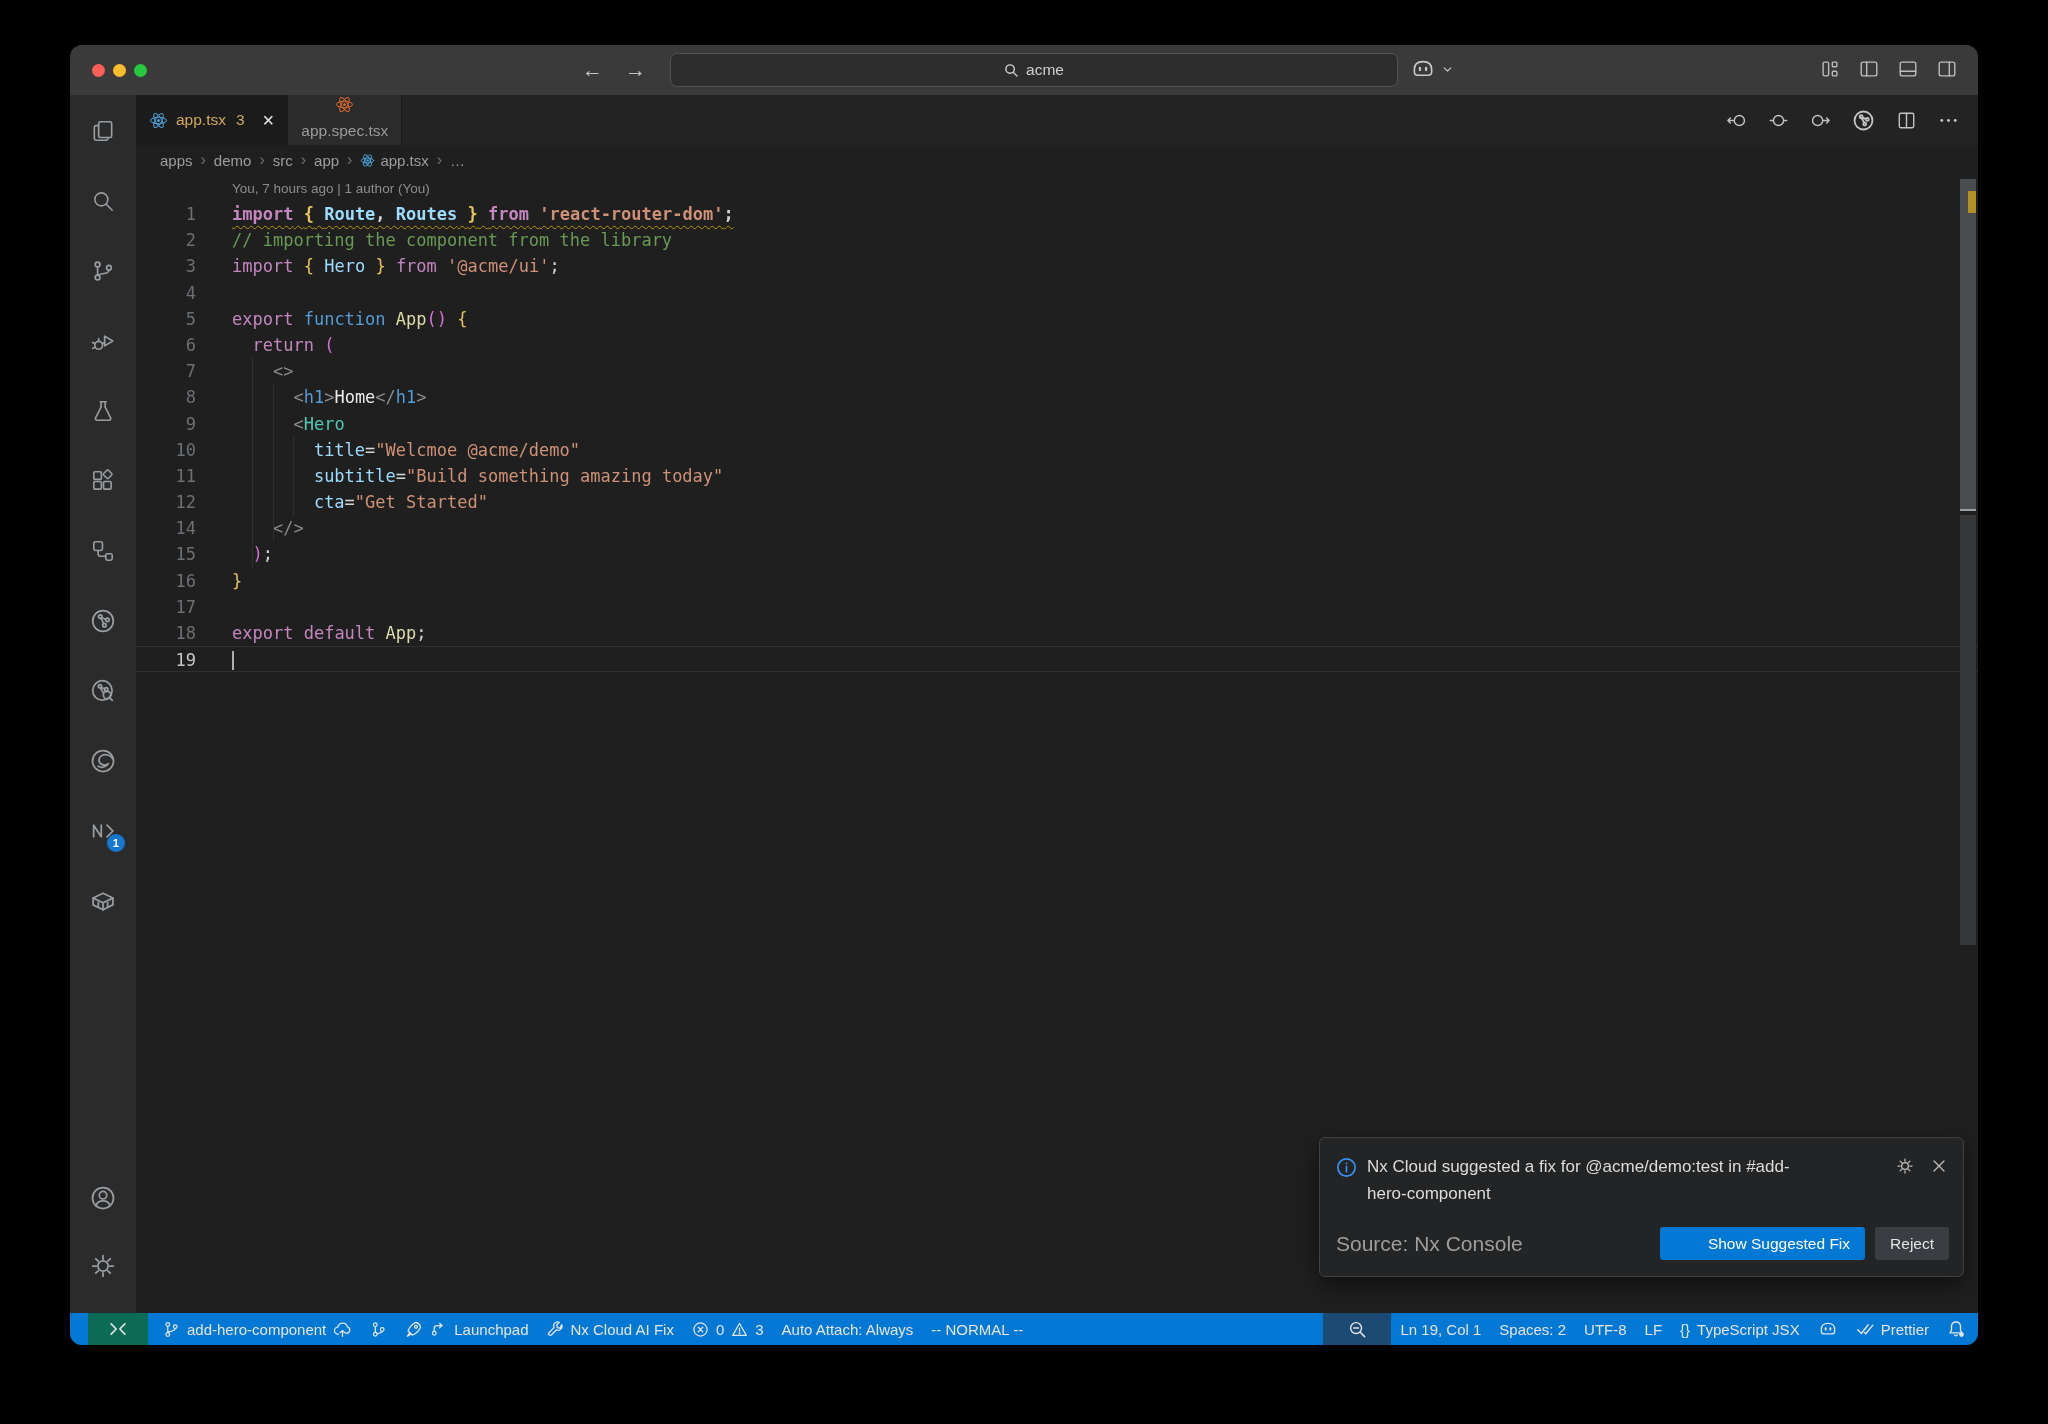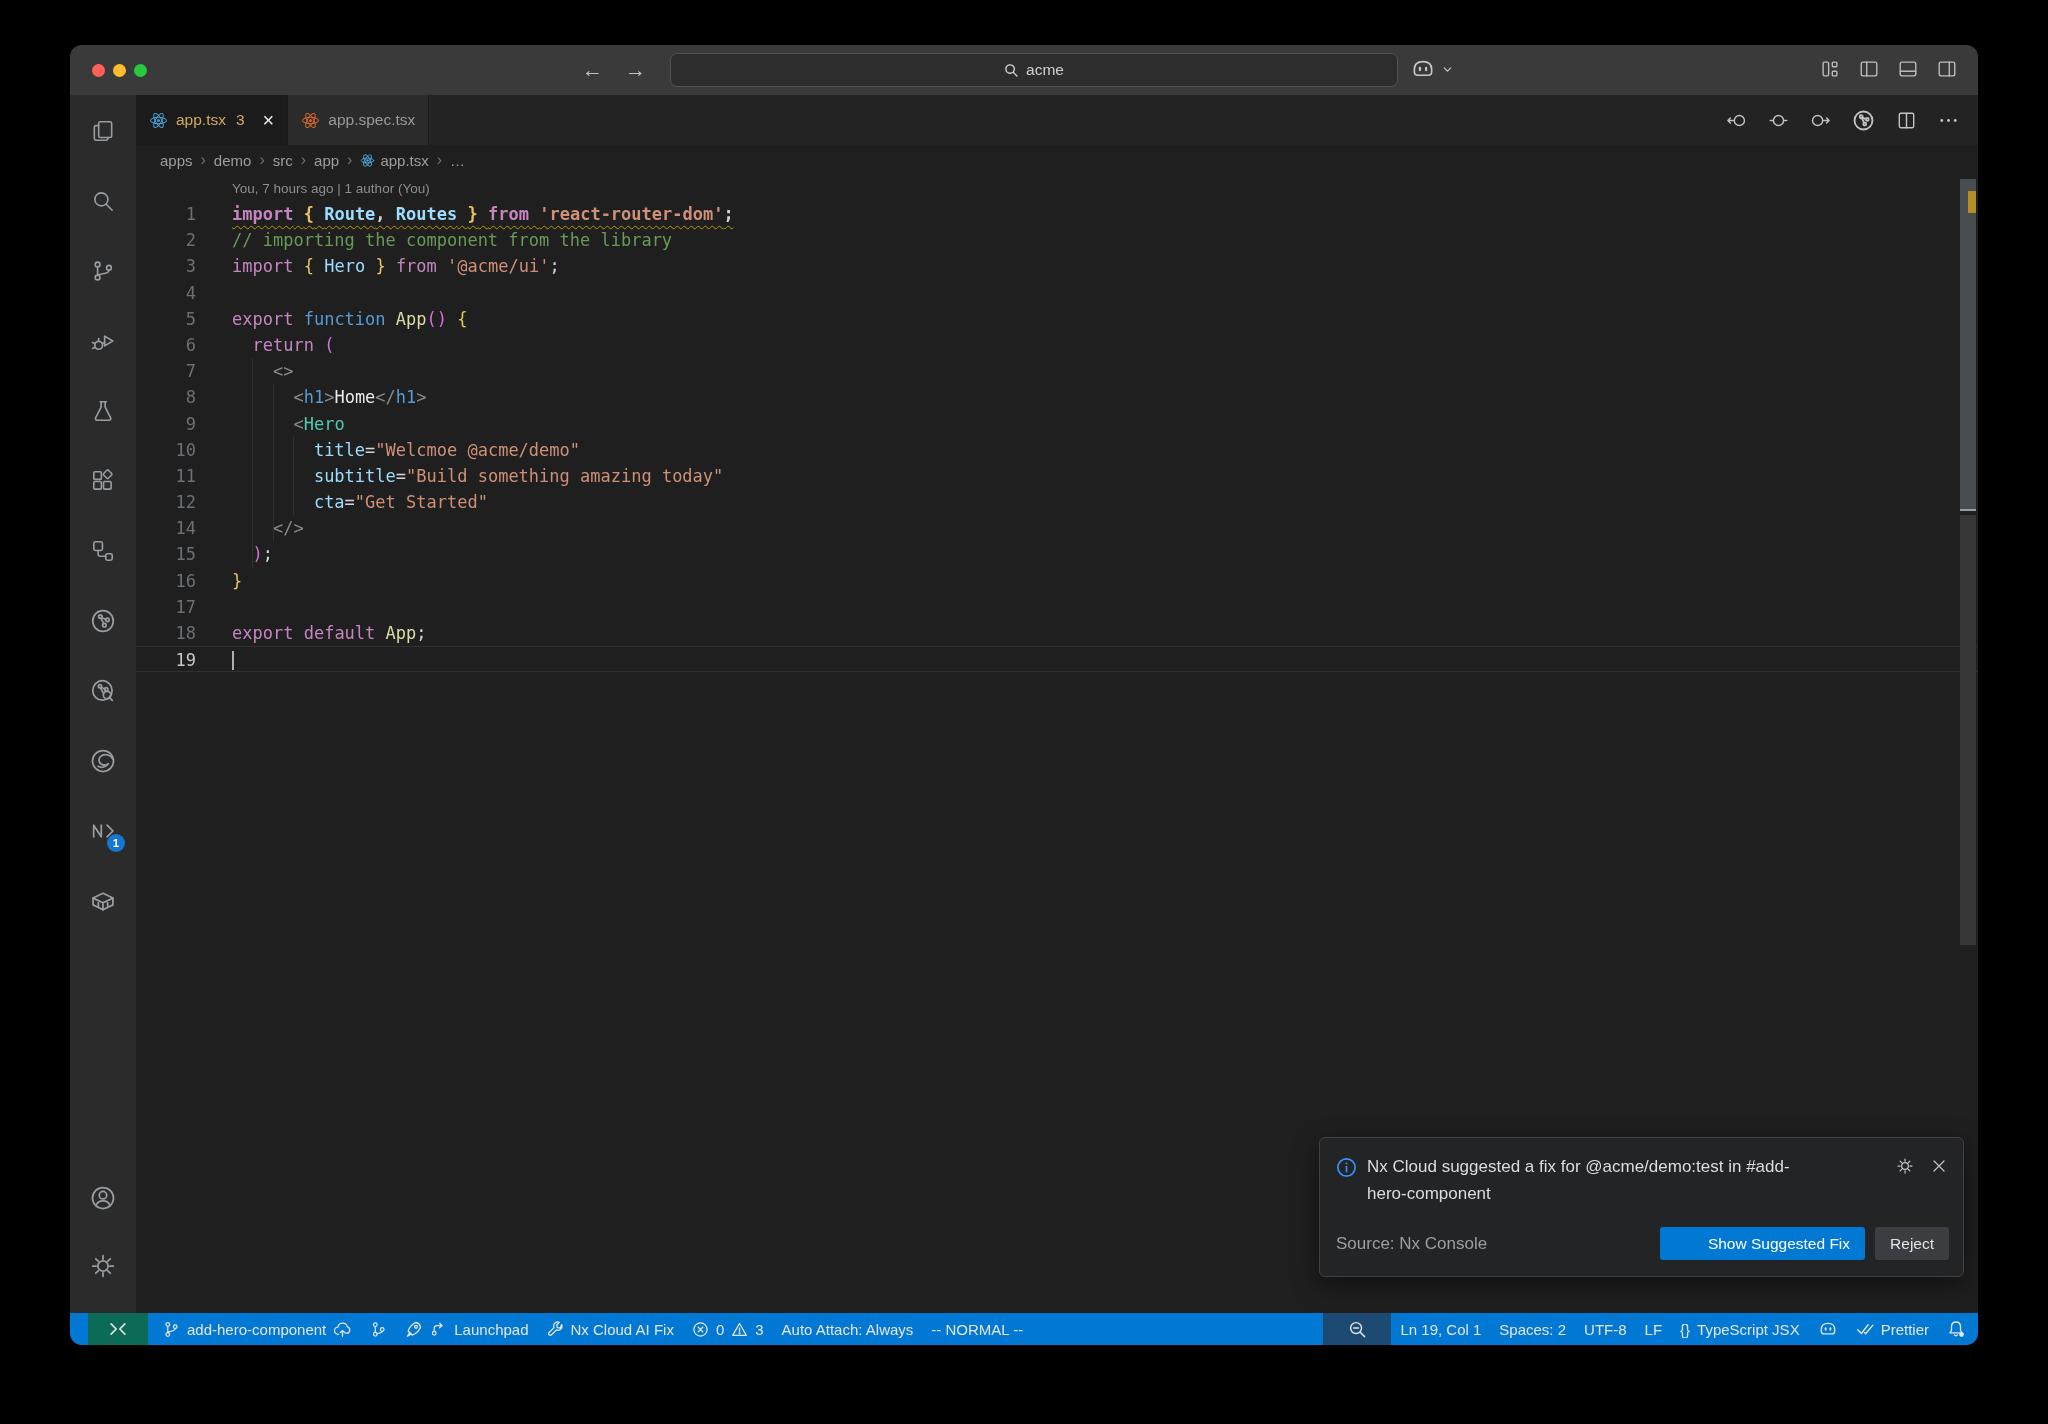--- a/index.html
+++ b/index.html
@@ -31,21 +31,21 @@
            margin-bottom:24px;flex:0 0 auto;}
   .ab-item:last-child{margin-bottom:0}
   .ab-spacer{flex:1}
   .nx-badge{position:absolute;right:1px;bottom:2px;min-width:18px;height:18px;border-radius:9px;background:#1677d2;
             color:#fff;font-size:11.5px;font-weight:bold;display:flex;align-items:center;justify-content:center;}
   
   .editor-group{flex:1;display:flex;flex-direction:column;min-width:0;background:#1f1f1f;}
   .tabbar{height:50px;background:#232324;display:flex;align-items:stretch;flex:0 0 auto;}
   .tab{display:flex;align-items:center;gap:8px;padding:0 13px;font-size:15.5px;cursor:default;}
   .tab.active{background:#1b1b1c;color:#d2a85c;}
-  .tab.inactive{background:#2b2b2c;color:#9a9a9a;border-left:1px solid #191919;border-right:1px solid #191919;}
+  .tab.inactive{background:#2b2b2c;color:#9a9a9a;border-left:1px solid #191919;border-right:1px solid #191919;flex-direction:column;}
   .tab .badge{margin-left:2px}
   .tab .close{margin-left:10px;color:#ececec;font-size:20px;line-height:1;}
   .tab-spacer{flex:1}
   .editor-actions{display:flex;align-items:center;gap:19px;padding-right:18px;color:#c2c2c2;}
   .breadcrumbs{height:30px;display:flex;align-items:center;padding-left:24px;gap:8px;color:#9d9d9d;
                font-size:15px;flex:0 0 auto;}
   .breadcrumbs .sep{color:#707070;font-size:16px}
   .breadcrumbs .crumb{display:flex;align-items:center;gap:5px}
   
   .editor-scroll{flex:1;position:relative;overflow:hidden;}
@@ -77,21 +77,21 @@
   .sb-remote{width:60px;background:#0c6b54;display:flex;align-items:center;justify-content:center;padding:0;}
   .sb-zoom{background:#1d4a73;width:50px;justify-content:center;}
   .sb-push{margin-left:auto;display:flex;align-items:stretch;}
   
   .toast{position:absolute;right:14px;bottom:68px;width:645px;background:#232425;border:1px solid #414142;
          border-radius:6px;box-shadow:0 8px 24px rgba(0,0,0,.5);padding:16px 14px 16px 16px;box-sizing:border-box;}
   .toast-head{display:flex;align-items:flex-start;gap:10px;}
   .toast-msg{flex:1;max-width:432px;color:#dcdcdc;font-size:17px;line-height:1.55;}
   .toast-icons{display:flex;gap:14px;color:#c0c0c0;margin-left:auto;padding-top:2px;}
   .toast-foot{display:flex;align-items:center;margin-top:20px;}
-  .toast-src{color:#9e9e9e;font-size:17px;}
+  .toast-src{color:#9e9e9e;font-size:21px;}
   .toast-btns{margin-left:auto;display:flex;gap:10px;}
   .btn{height:33px;display:flex;align-items:center;padding:0 15px;font-size:15.5px;border-radius:3px;cursor:default;}
   .btn.primary{background:#0078d4;color:#fff;padding-left:48px;}
   .btn.secondary{background:#3a3d41;color:#e4e4e4;}
 </style>
 </head>
 <body>
 
 <div class="stage">
   <div class="window">

